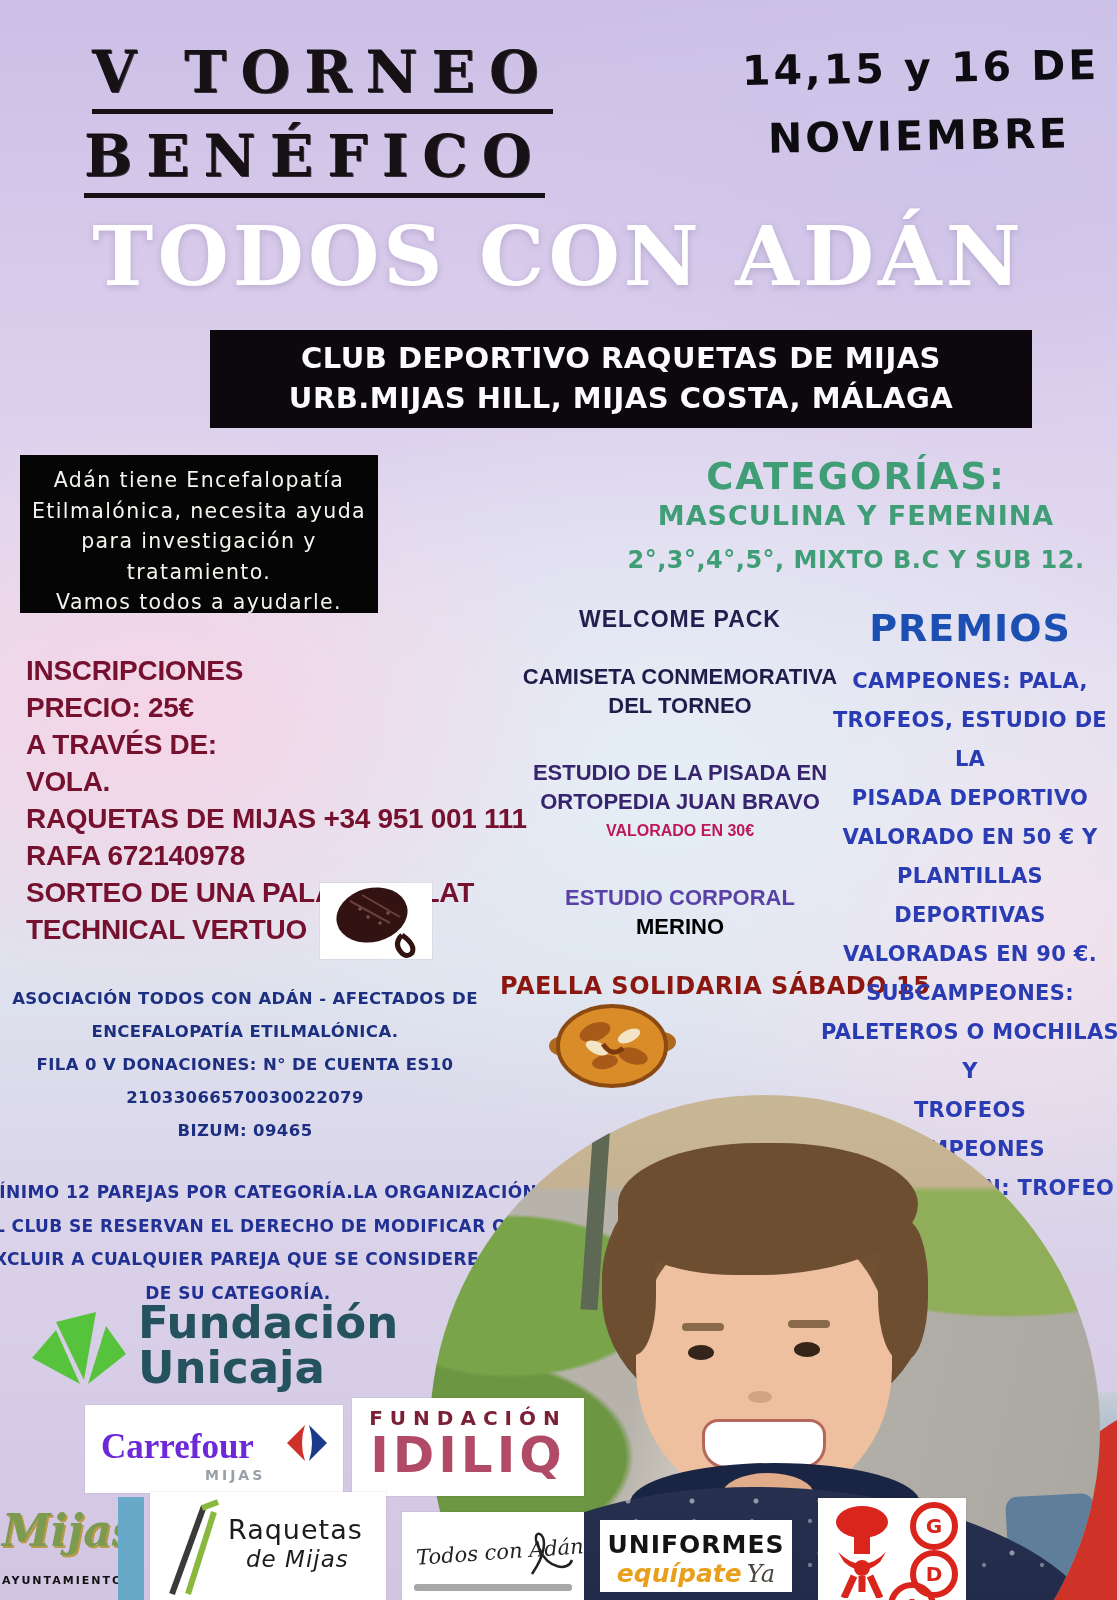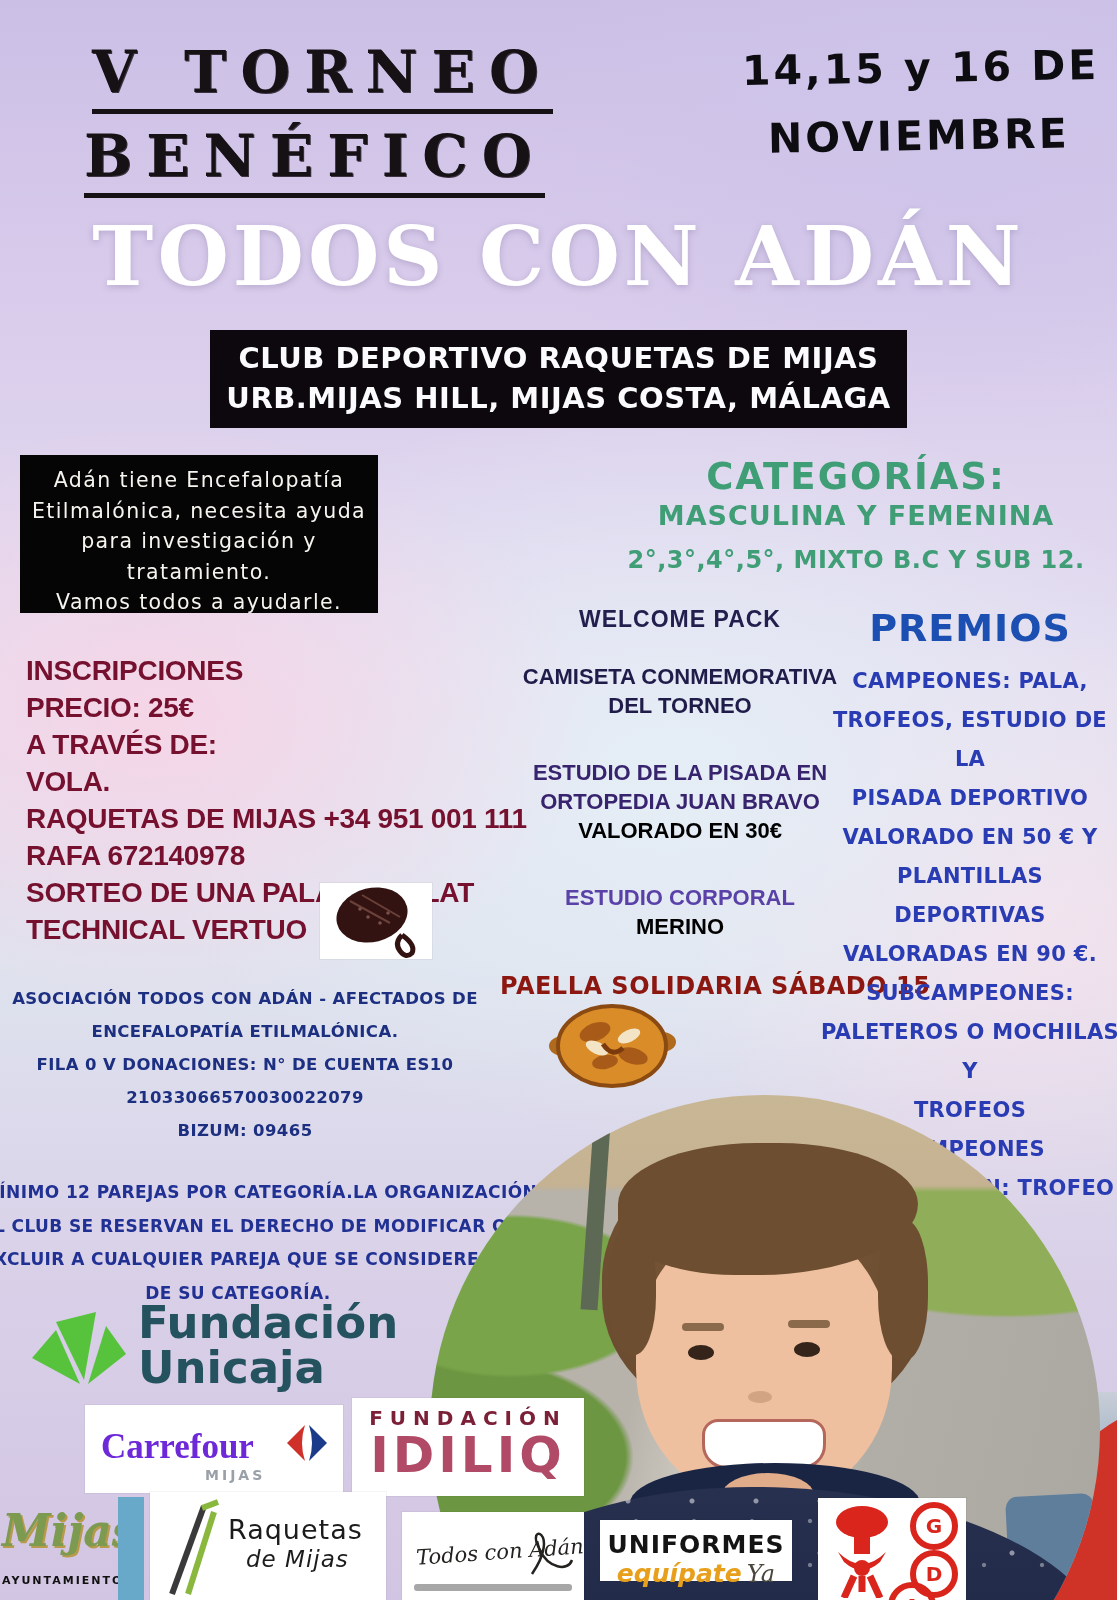--- a/index.html
+++ b/index.html
@@ -102,21 +102,21 @@
 <body>
 
 <div class="abs display evtitle" style="left:92px;top:38px;">V TORNEO</div>
 <div class="abs display evtitle" style="left:84px;top:122px;">BENÉFICO</div>
 
 <div class="abs dates" style="left:742px;top:44px;">14,15 y 16 DE</div>
 <div class="abs dates" style="left:768px;top:112px;">NOVIEMBRE</div>
 
 <div class="abs maintitle ctr" style="left:0;top:208px;width:1117px;">TODOS CON ADÁN</div>
 
-<div class="abs banner ctr" style="left:210px;top:330px;width:697px;height:98px;padding-top:8px;box-sizing:border-box;">
+<div class="abs banner ctr" style="left:210px;top:330px;width:822px;height:98px;padding-top:8px;box-sizing:border-box;">
   <div>CLUB DEPORTIVO RAQUETAS DE MIJAS</div>
   <div>URB.MIJAS HILL, MIJAS COSTA, MÁLAGA</div>
 </div>
 
 <div class="abs aboutbox ctr" style="left:20px;top:455px;width:358px;height:158px;padding-top:10px;box-sizing:border-box;">
   <div>Adán tiene Encefalopatía</div>
   <div>Etilmalónica, necesita ayuda</div>
   <div>para investigación y</div>
   <div>tratamiento.</div>
   <div>Vamos todos a ayudarle.</div>
@@ -151,21 +151,21 @@
 </div>
 
 <div class="abs wp ctr" style="left:520px;top:606px;width:320px;">
   <div style="color:#221f4e;font-size:23px;letter-spacing:1px;">WELCOME PACK</div>
   <div style="height:29px;"></div>
   <div style="color:#1f1c4a;font-size:22px;line-height:29px;">CAMISETA CONMEMORATIVA</div>
   <div style="color:#1f1c4a;font-size:22px;line-height:29px;">DEL TORNEO</div>
   <div style="height:38px;"></div>
   <div style="color:#38246e;font-size:22px;line-height:29px;">ESTUDIO DE LA PISADA EN</div>
   <div style="color:#38246e;font-size:22px;line-height:29px;">ORTOPEDIA JUAN BRAVO</div>
-  <div style="color:#000000;font-size:22px;line-height:29px;">VALORADO EN 30€</div>
+  <div style="color:#be185d;font-size:16px;line-height:29px;">VALORADO EN 30€</div>
   <div style="height:38px;"></div>
   <div style="color:#5a41a8;font-size:22px;line-height:29px;">ESTUDIO CORPORAL</div>
   <div style="color:#000000;font-size:22px;line-height:29px;">MERINO</div>
 </div>
 
 <div class="abs premtitle ctr" style="left:830px;top:606px;width:280px;z-index:2;">PREMIOS</div>
 <div class="abs premlines ctr" style="left:820px;top:662px;width:300px;z-index:2;">
   <div>CAMPEONES: PALA,</div>
   <div>TROFEOS, ESTUDIO DE LA</div>
   <div>PISADA DEPORTIVO</div>
@@ -281,21 +281,21 @@
 </div>
 
 <div class="abs card" style="left:402px;top:1512px;width:182px;height:88px;z-index:5;">
   <div class="abs sig" style="left:14px;top:28px;">Todos con Adán</div>
   <svg class="abs" style="left:10px;top:8px;" width="164" height="66">
     <path d="M120 54 C 150 10, 112 2, 128 30 C 136 48, 156 52, 160 40" fill="none" stroke="#23221f" stroke-width="2.5"></path>
   </svg>
   <div class="abs sigsub" style="left:12px;top:72px;width:158px;"></div>
 </div>
 
-<div class="abs card ctr" style="left:600px;top:1520px;width:192px;height:61px;z-index:5;">
+<div class="abs card ctr" style="left:600px;top:1520px;width:192px;height:72px;z-index:5;">
   <div class="unif1" style="margin-top:10px;">UNIFORMES</div>
   <div>
     <span class="unif2">equípate</span>
     <span class="unif3">Ya</span>
   </div>
 </div>
 
 <div class="abs card" style="left:818px;top:1498px;width:148px;height:102px;z-index:5;">
   <svg class="abs" style="left:6px;top:4px;" width="76" height="96">
     <ellipse cx="38" cy="20" rx="26" ry="16" fill="#d9251c"></ellipse>

